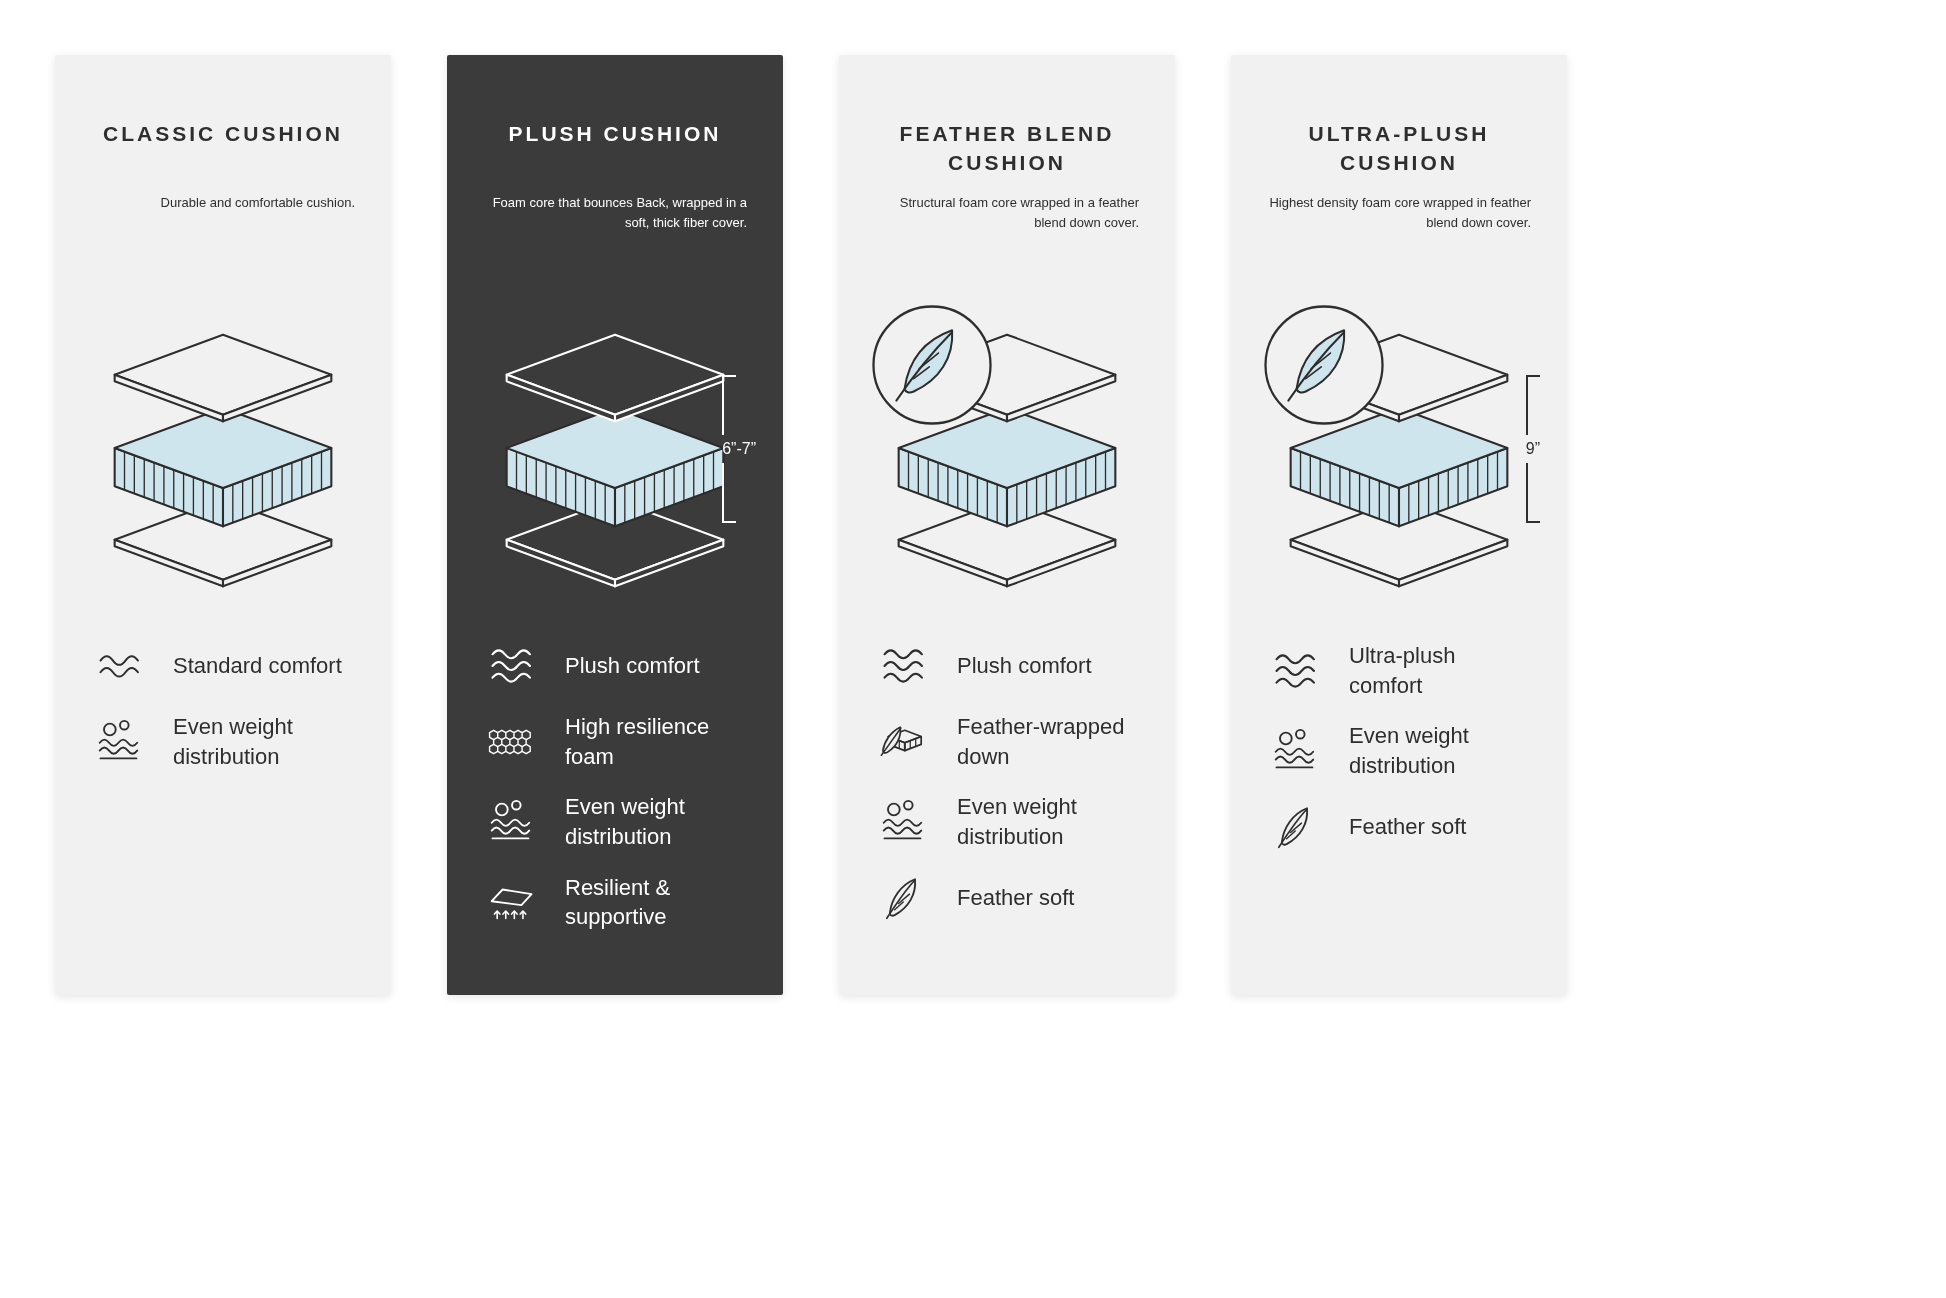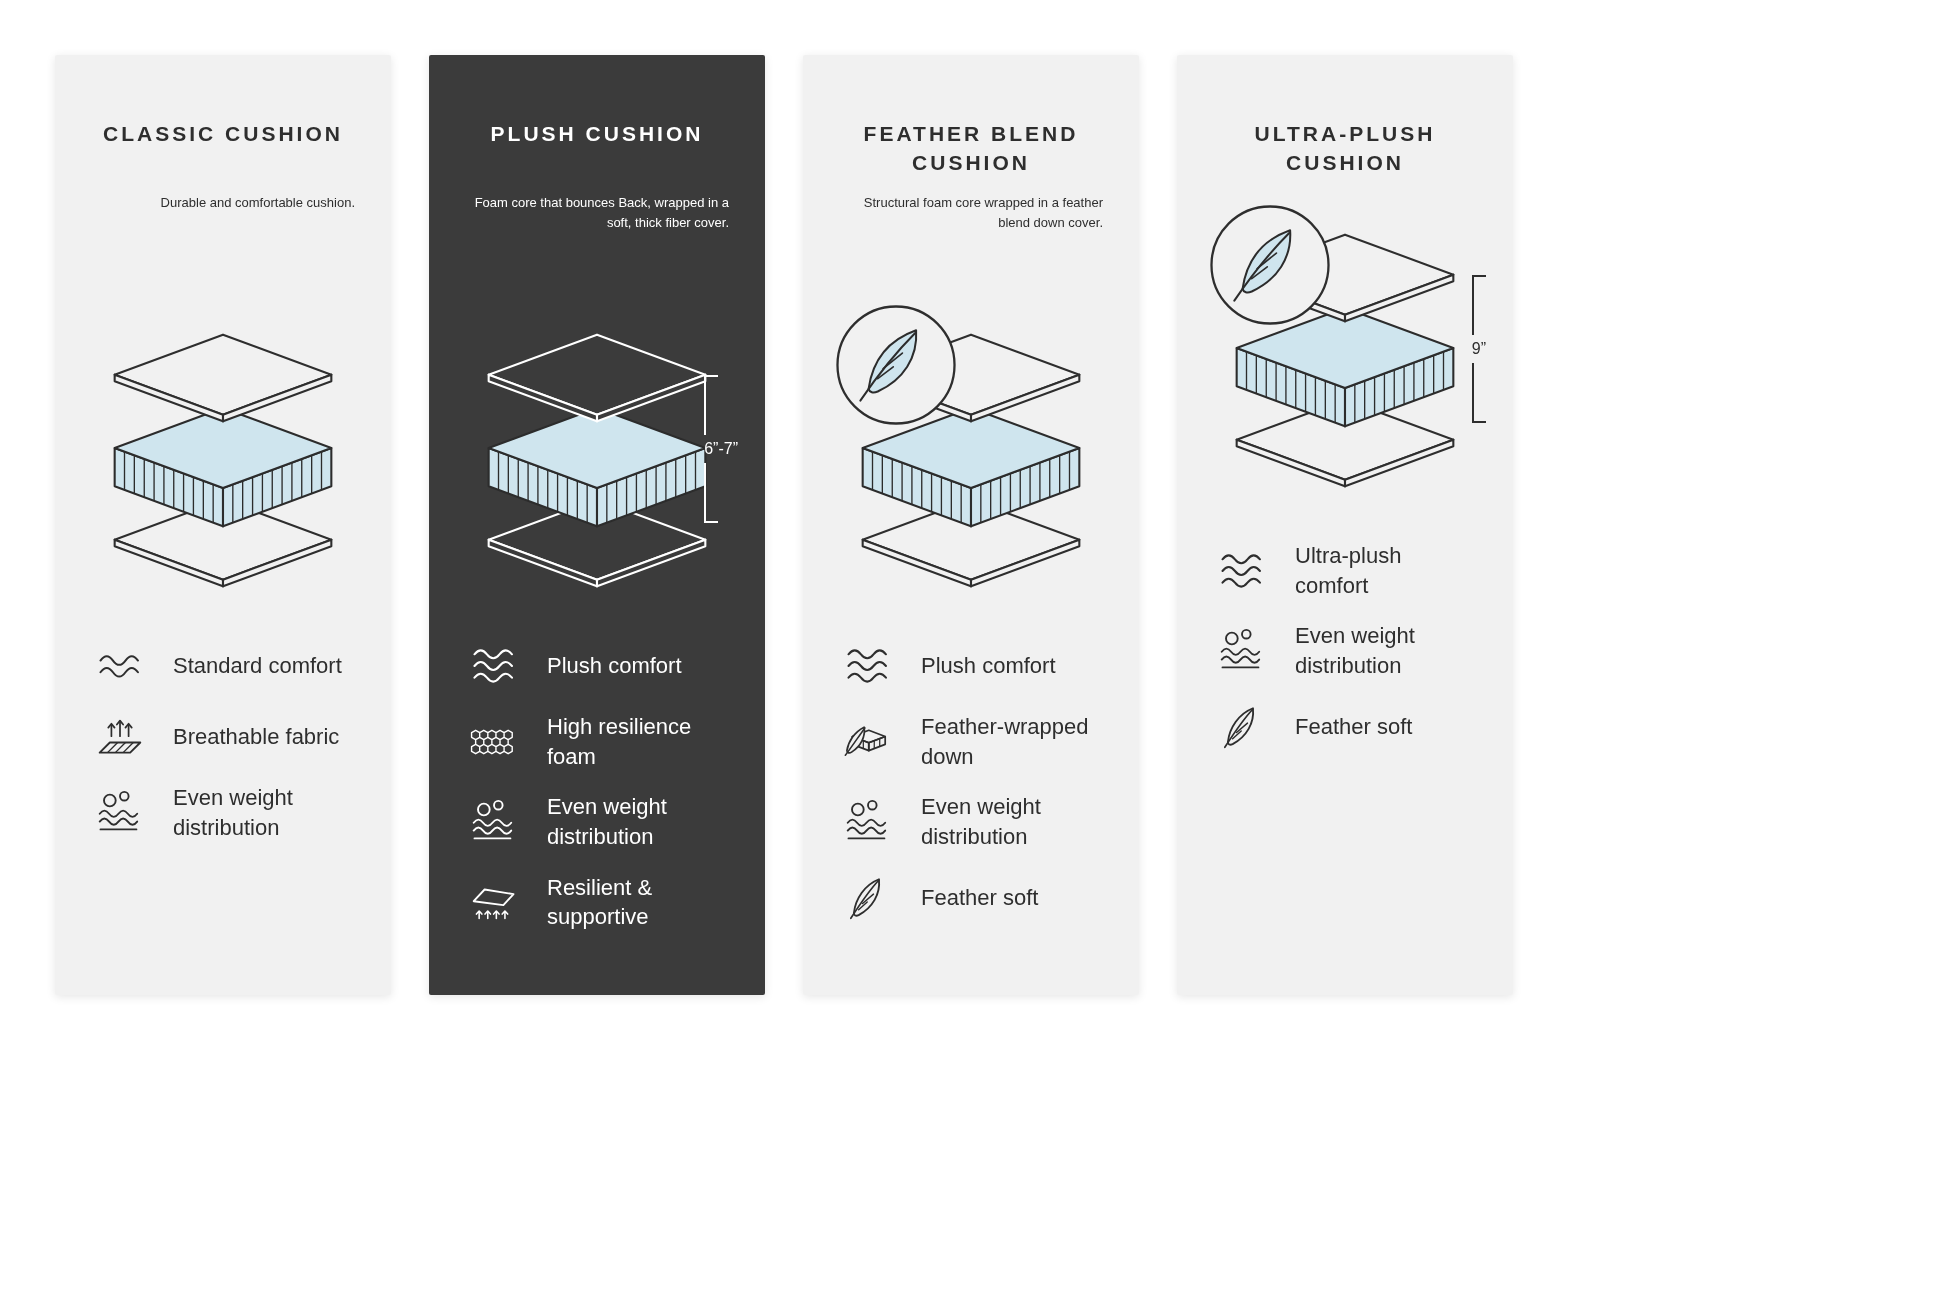--- a/index.html
+++ b/index.html
@@ -7,21 +7,21 @@
   body {
     width: 1946px;
     height: 1298px;
     background: #ffffff;
     font-family: "Liberation Sans", sans-serif;
     color: #2e2e2e;
   }
   .cards {
     display: flex;
     justify-content: flex-start;
-    gap: 38px;
+    gap: 56px;
     padding: 55px 0 0 55px;
   }
   .card {
     width: 336px;
     height: 940px;
     background: var(--card-bg);
     color: var(--ink);
     padding: 38px 36px;
     border-radius: 2px;
     box-shadow: 0 2px 10px rgba(0,0,0,0.10);
@@ -193,26 +193,20 @@
     </div>
     <ul class="features">
       <li class="feature">
         <svg class="feature-icon" viewBox="0 0 64 64">
             <use href="#icon-wave2"></use>
           </svg>
         <span class="feature-label">Standard comfort</span>
       </li>
       <li class="feature">
         <svg class="feature-icon" viewBox="0 0 64 64">
-            <use href="#icon-breathable"></use>
-          </svg>
-        <span class="feature-label">Breathable fabric</span>
-      </li>
-      <li class="feature">
-        <svg class="feature-icon" viewBox="0 0 64 64">
             <use href="#icon-weight"></use>
           </svg>
         <span class="feature-label">Even weight distribution</span>
       </li>
     </ul>
   </section>
 
   <section class="card dark">
     <h2 class="card-title">PLUSH CUSHION</h2>
     <p class="card-desc">Foam core that bounces Back, wrapped in a soft, thick fiber cover.</p>
@@ -290,20 +284,21 @@
         <svg class="feature-icon" viewBox="0 0 64 64">
             <use href="#icon-feather"></use>
           </svg>
         <span class="feature-label">Feather soft</span>
       </li>
     </ul>
   </section>
 
   <section class="card light">
     <h2 class="card-title">ULTRA-PLUSH CUSHION</h2>
+    <p class="card-desc">Highest density foam core wrapped in feather blend down cover.</p>
     <div class="diagram-wrap">
       <svg class="diagram" viewBox="0 0 300 330">
           <use href="#sym-cushion"></use>
         </svg>
       <svg class="feather-badge" viewBox="0 0 140 140">
           <use href="#sym-feather-badge"></use>
         </svg>
       <div class="dimension">
         <div class="dim-cap"></div>
         <div class="dim-seg"></div>

